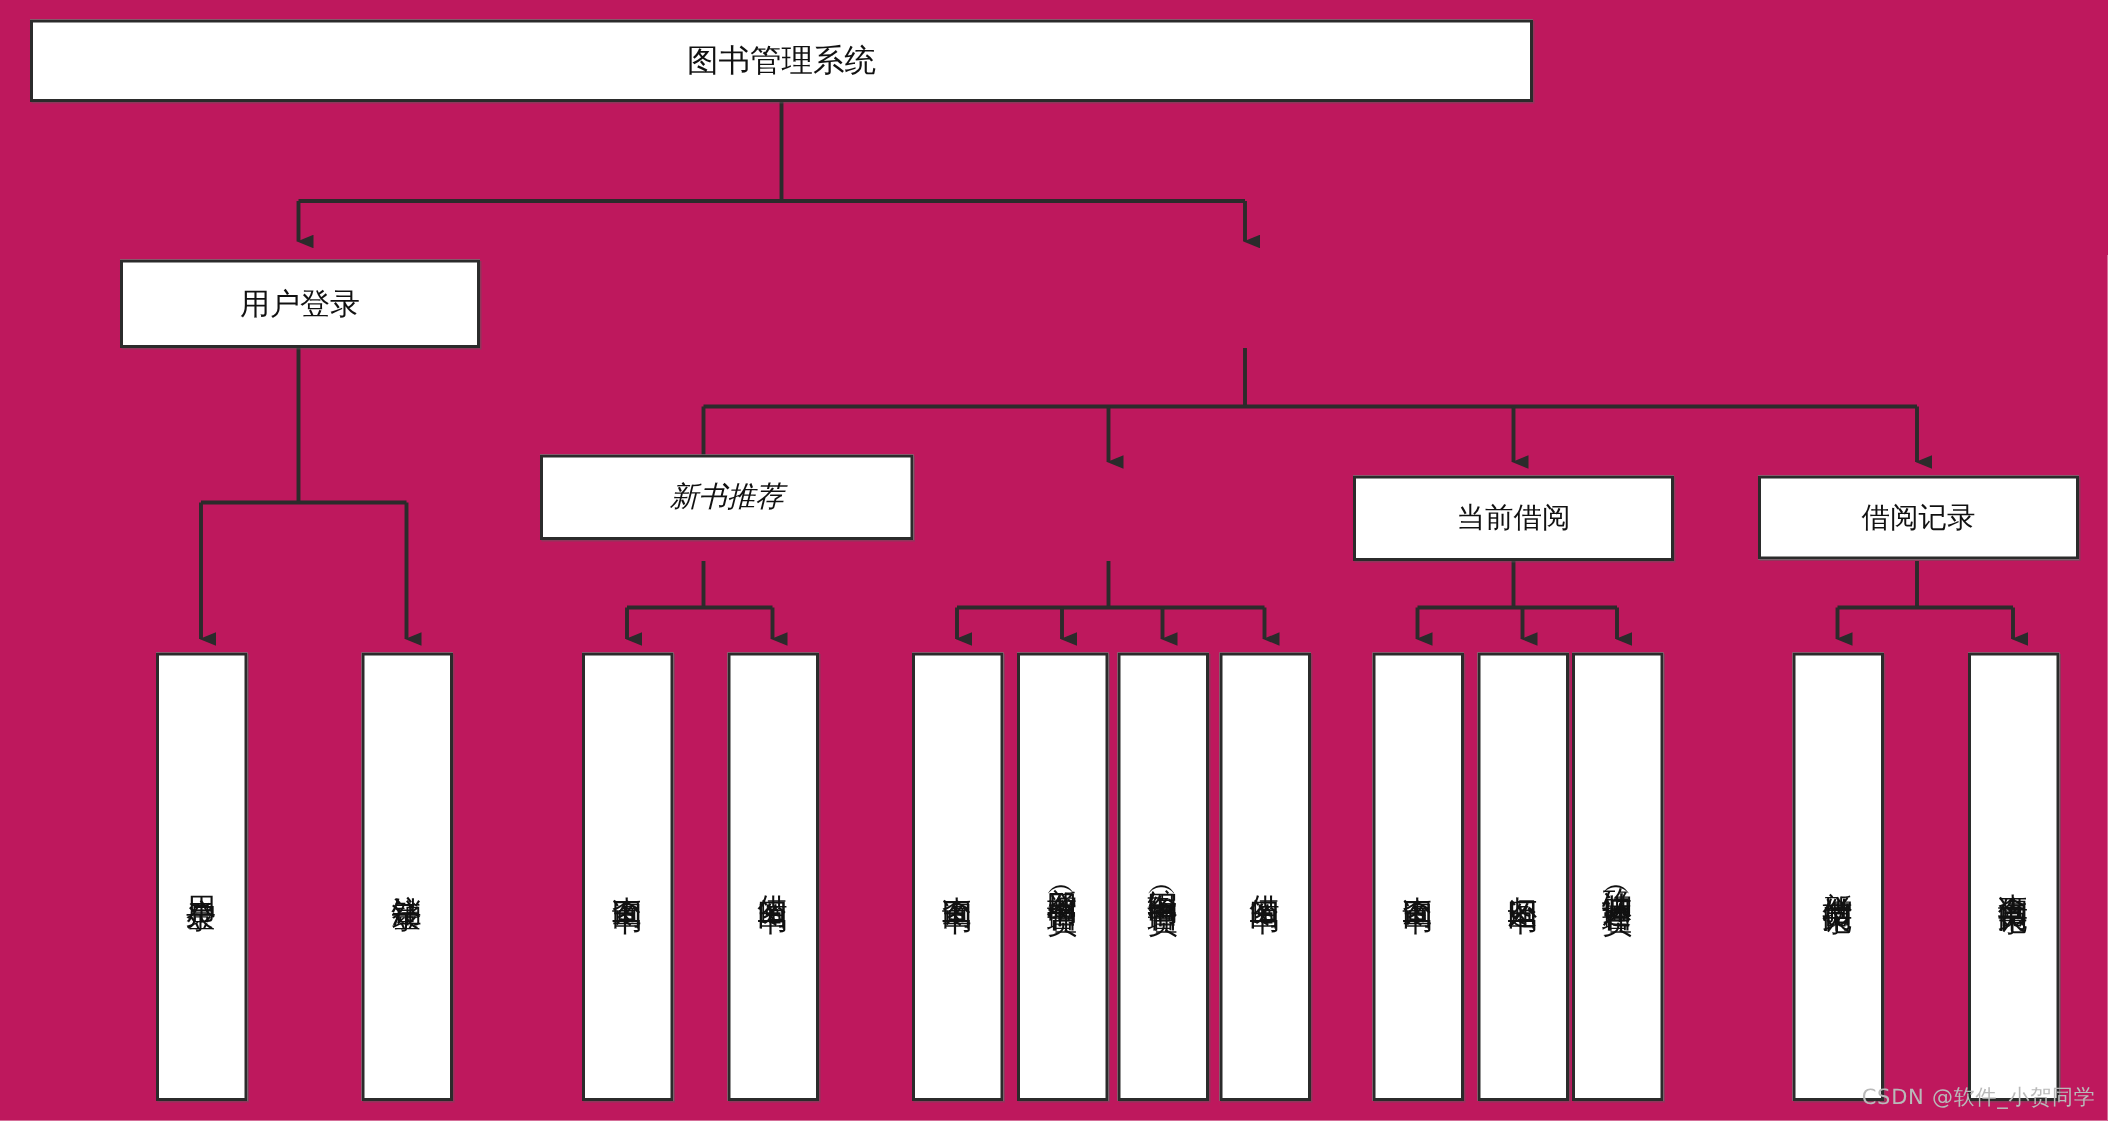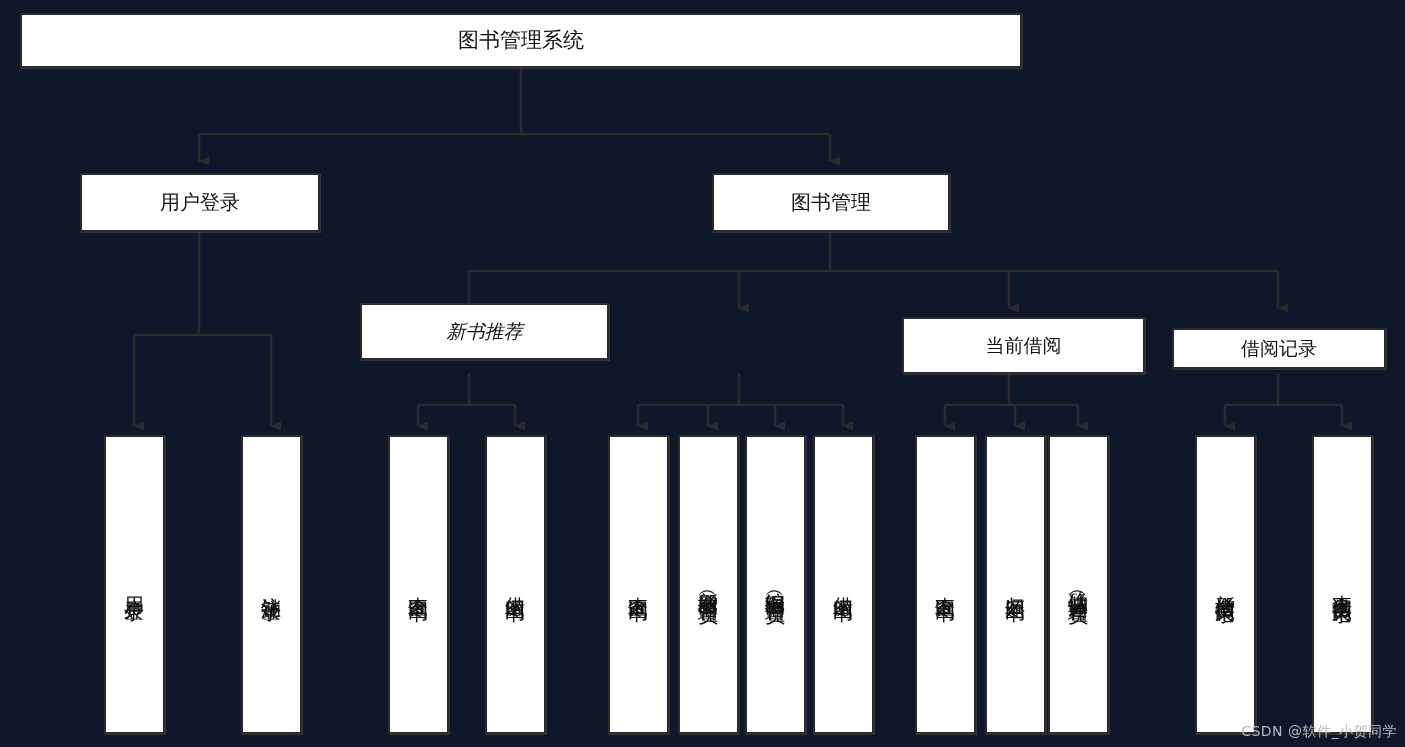--- a/index.html
+++ b/index.html
@@ -10,21 +10,21 @@
   body {
     width: 1405px;
     height: 747px;
     font-family: "DejaVu Sans", "Liberation Sans", sans-serif;
     overflow: hidden;
   }
   #diagram-root {
     position: relative;
     width: 1405px;
     height: 747px;
-    background: #0f172a;
+    background: #be185d;
   }
   svg.diagram-canvas {
     position: absolute;
     left: 0;
     top: 0;
     width: 1405px;
     height: 747px;
   }
   .node-box {
     position: absolute;
@@ -139,34 +139,31 @@
   </svg>
 
   <div class="node-box node-root" style="left:20px; top:13px; width:1002px; height:55px;">
     <span class="node-label">图书管理系统</span>
   </div>
 
   <div class="node-box node-l1" style="left:80px; top:173px; width:240px; height:59px;">
     <span class="node-label">用户登录</span>
   </div>
 
-  <div class="node-box node-l1" style="left:712px; top:173px; width:238px; height:59px;">
-    <span class="node-label">图书管理</span>
-  </div>
 
   <div class="node-box node-l2" style="left:360px; top:303px; width:249px; height:57px;font-style:italic;">
     <span class="node-label">新书推荐</span>
   </div>
 
 
-  <div class="node-box node-l2" style="left:902px; top:317px; width:243px; height:57px;">
+  <div class="node-box node-l2" style="left:902px; top:317px; width:214px; height:57px;">
     <span class="node-label">当前借阅</span>
   </div>
 
-  <div class="node-box node-l2" style="left:1172px; top:317px; width:214px; height:41px;margin-top:11px;">
+  <div class="node-box node-l2" style="left:1172px; top:317px; width:214px; height:56px;">
     <span class="node-label">借阅记录</span>
   </div>
 
   <div class="node-box node-leaf" style="left:104px; top:435px; width:61px; height:299px;">
     <span class="node-label">用户登录</span>
   </div>
 
   <div class="node-box node-leaf" style="left:241px; top:435px; width:61px; height:299px;">
     <span class="node-label">注销登录</span>
   </div>

